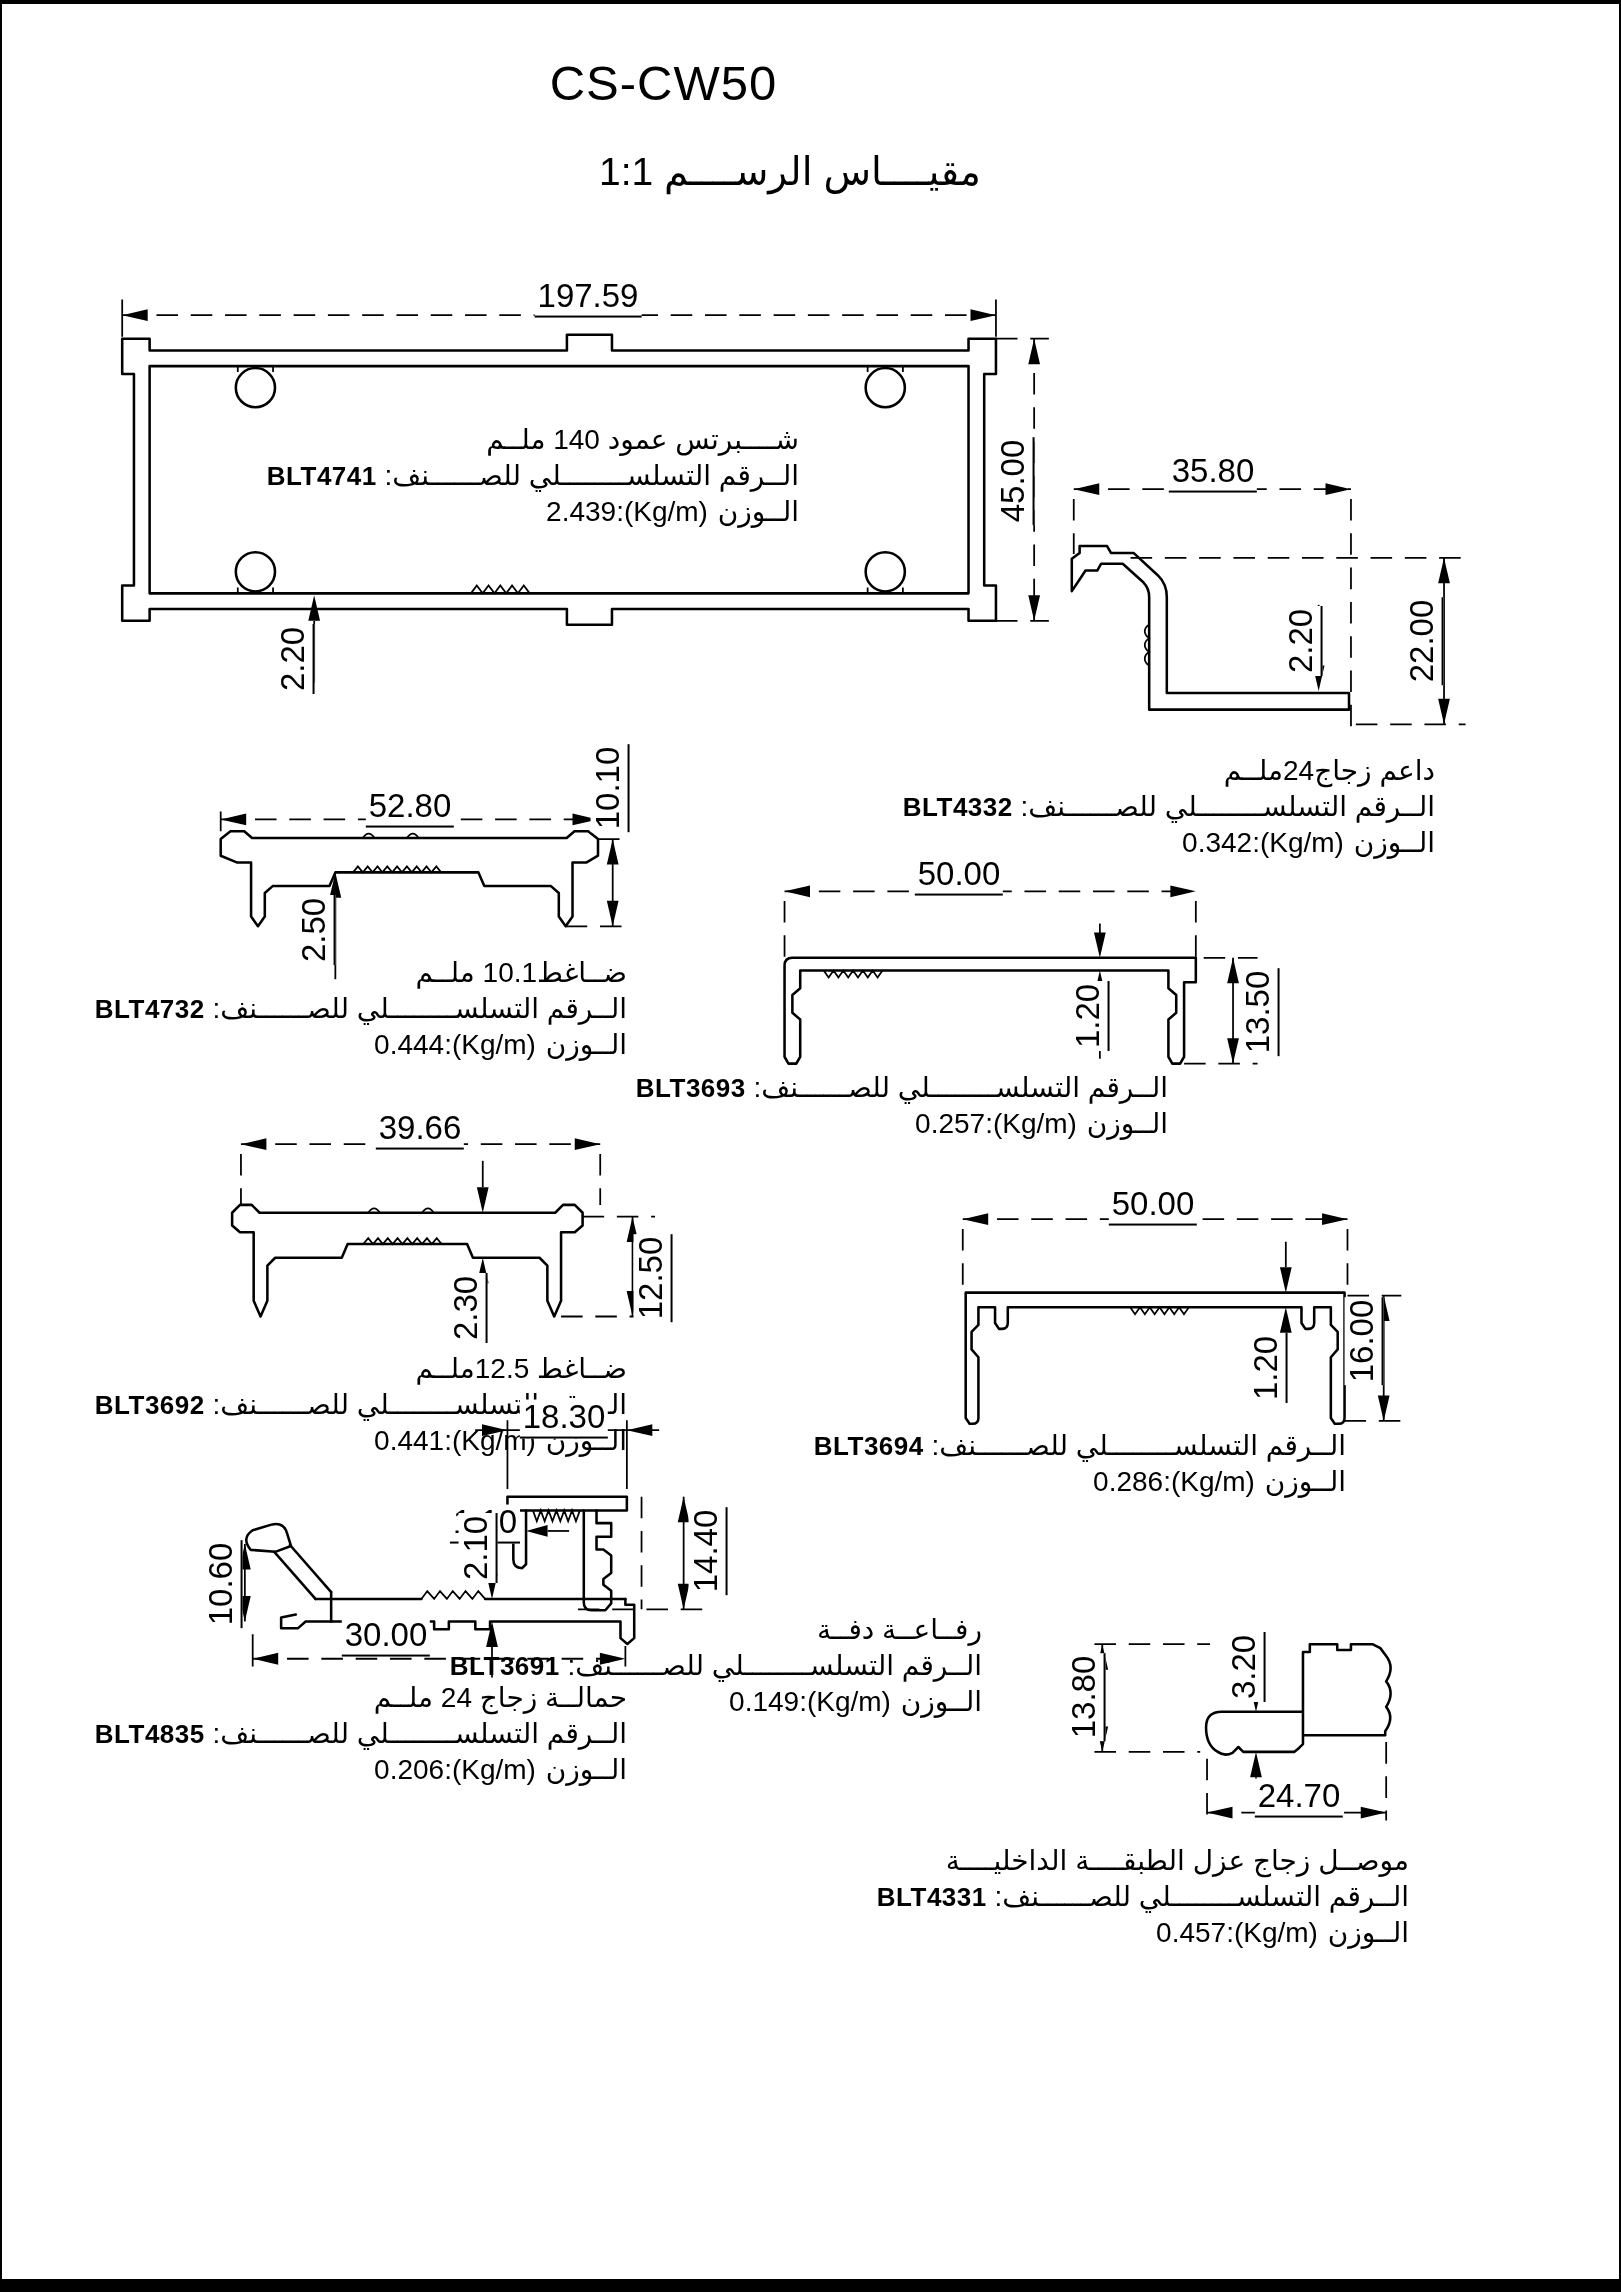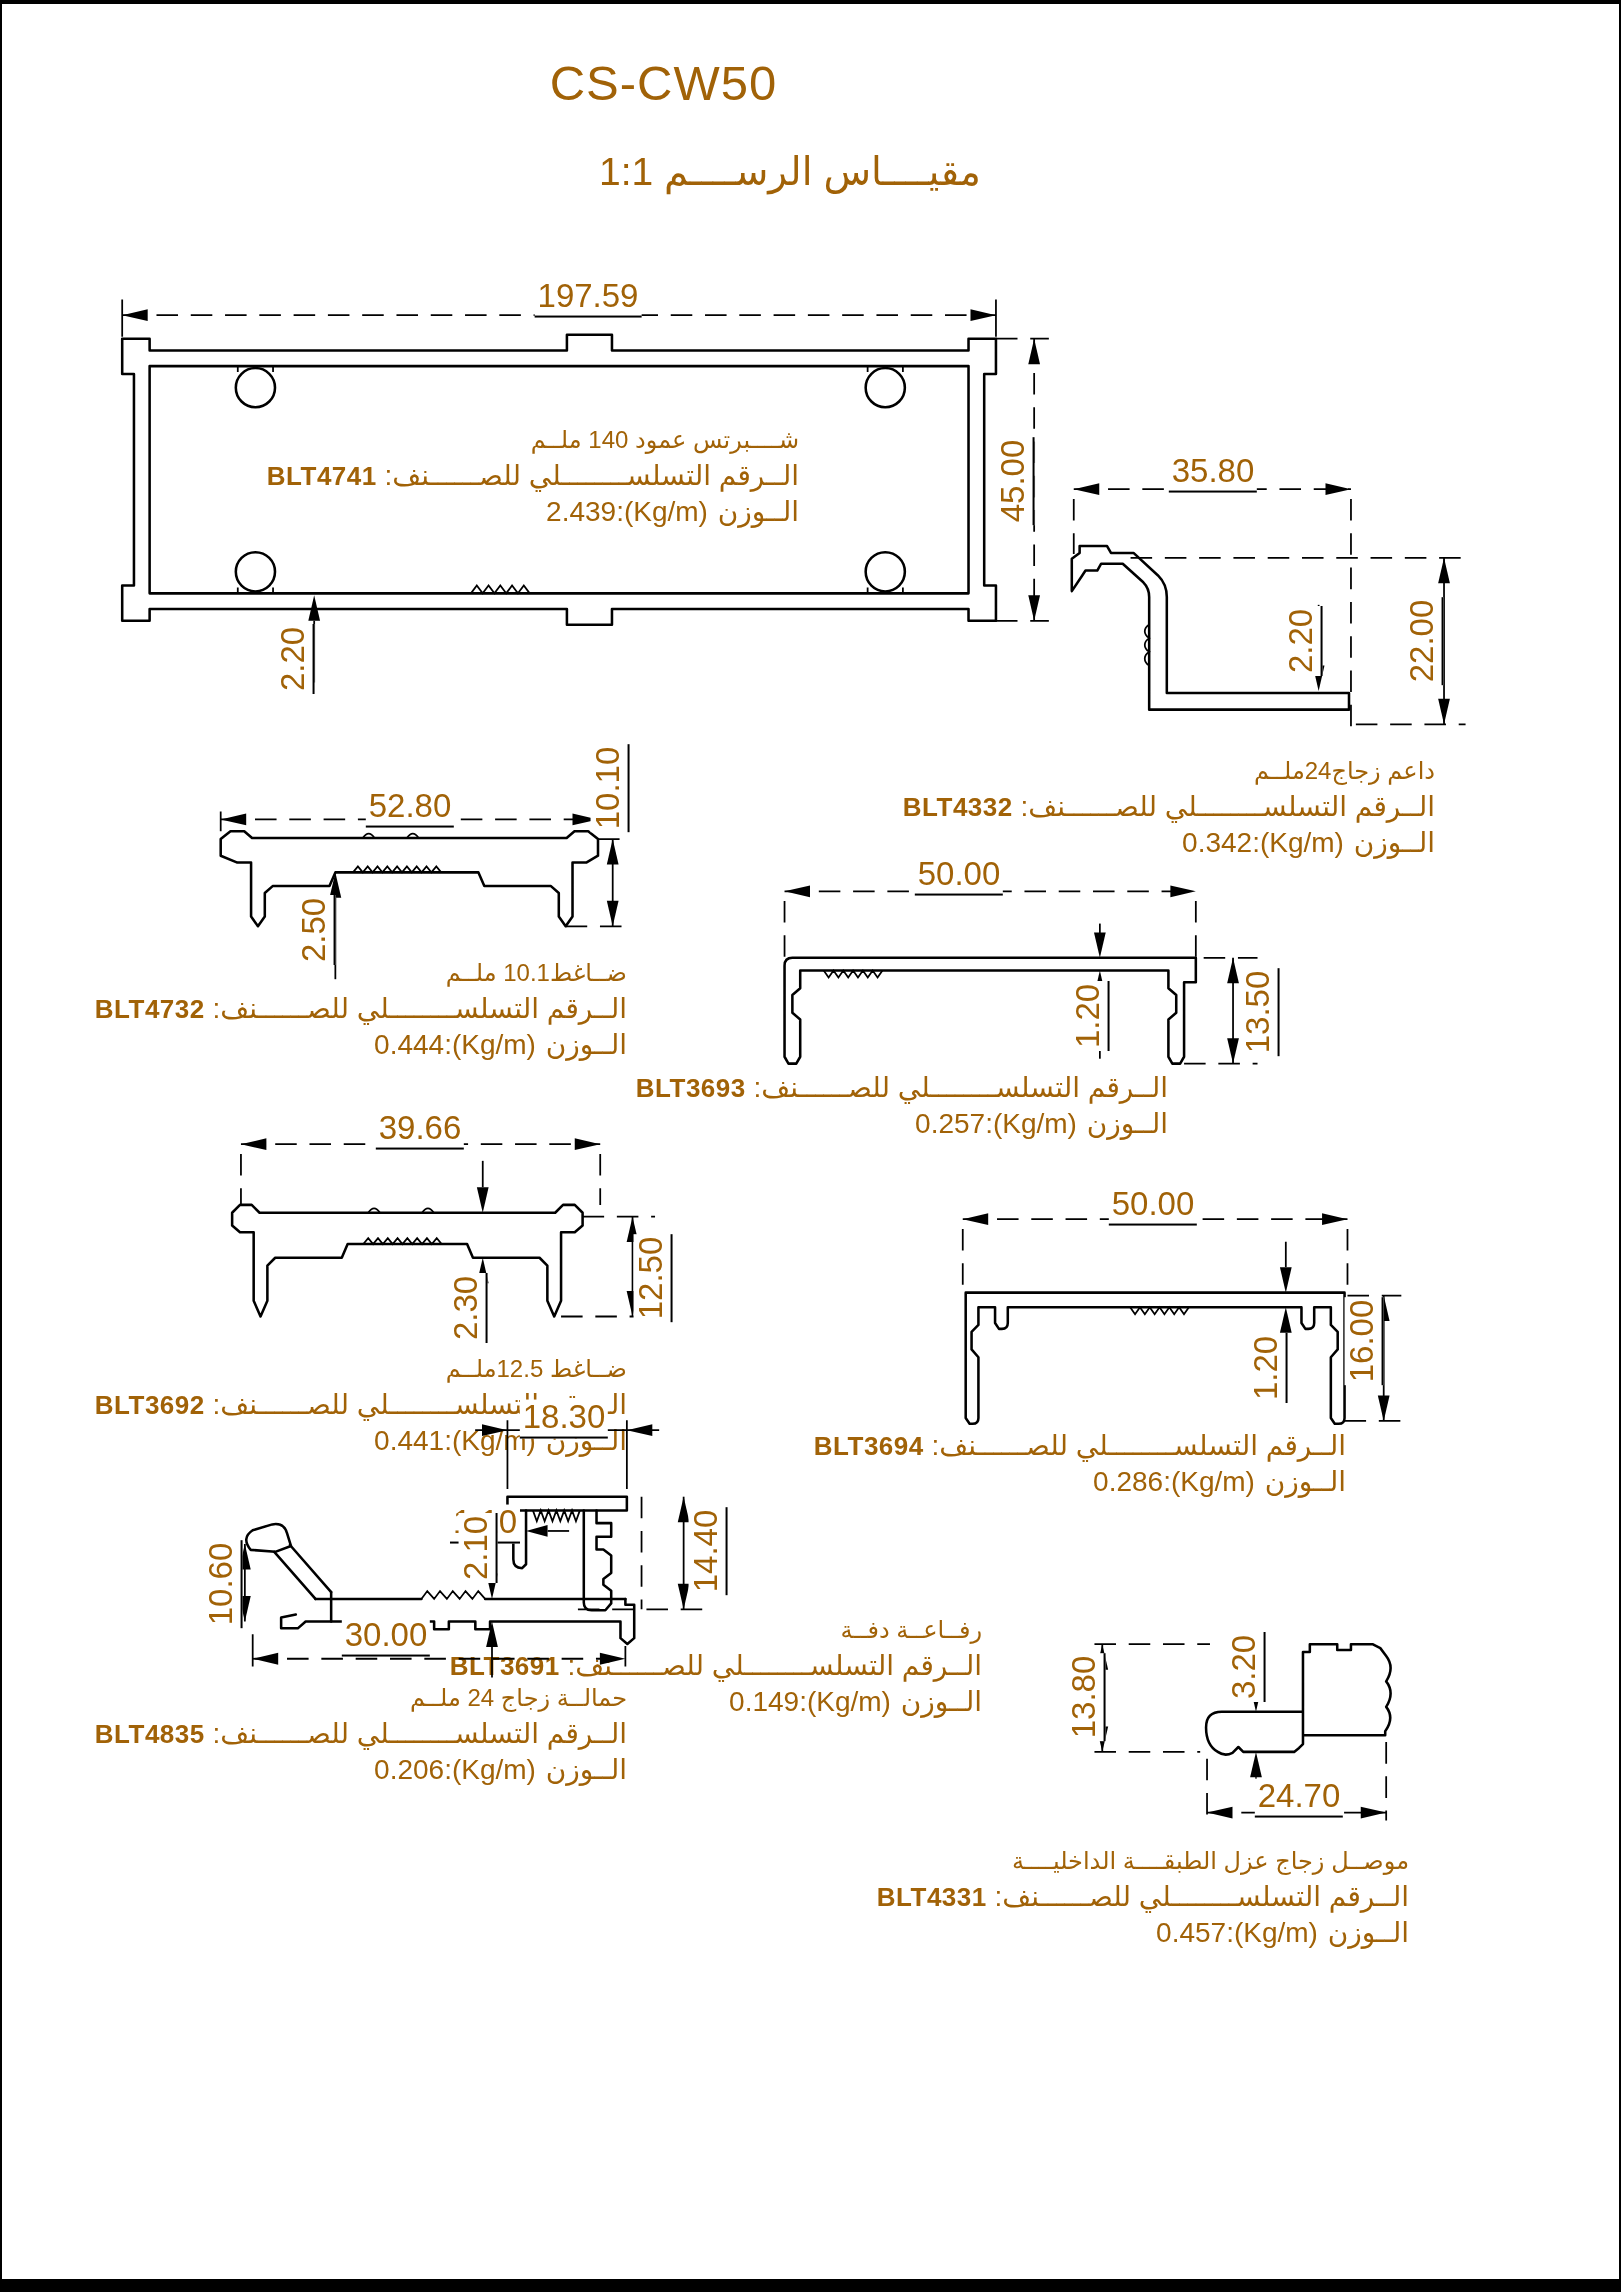--- a/index.html
+++ b/index.html
@@ -1,34 +1,34 @@
 <!DOCTYPE html>
 <html><head>
 <meta charset="utf-8">
 <style>
   html,body{margin:0;padding:0;background:#888;}
   .page{position:relative;width:1621px;height:2293px;background:#fff;overflow:hidden;
         border-top:4.9px solid #000;border-bottom:14.7px solid #000;
-        box-sizing:border-box;font-family:"Liberation Sans","DejaVu Sans",sans-serif;color:#a16207;}
+        box-sizing:border-box;font-family:"Liberation Sans","DejaVu Sans",sans-serif;color:#000000;}
   .page:before{content:"";position:absolute;left:0;top:0;bottom:0;width:2px;background:#000;}
   .page:after{content:"";position:absolute;right:0;top:0;bottom:0;width:2px;background:#000;}
   .title{position:absolute;left:330px;top:51px;width:667px;text-align:center;
          font-size:49px;letter-spacing:1px;}
   .subtitle{position:absolute;left:314px;top:145px;width:667px;
          font-size:39px;direction:rtl;}
   svg{position:absolute;overflow:visible;pointer-events:none;}
   .p{fill:none;stroke:#000;stroke-width:2.6;stroke-linejoin:round;stroke-linecap:round;}
   .s{fill:none;stroke:#000;stroke-width:1.8;}
   .d{fill:none;stroke:#000;stroke-width:1.8;stroke-dasharray:22 13;}
   .ar{fill:#000;stroke:none;}
   .dim{position:absolute;transform:translate(-50%,-50%);font-size:33px;line-height:1;
        border-bottom:2.5px solid #000;padding:0 2.9px 3.9px;white-space:nowrap;background:#fff;}
   .rot{transform:translate(-50%,-50%) rotate(-90deg);}
   .tblock{position:absolute;text-align:right;}
-  .tname{font-size:24px;line-height:36px;direction:rtl;white-space:nowrap;}
+  .tname{font-size:28px;line-height:36px;direction:rtl;white-space:nowrap;}
   .tline{display:flex;justify-content:flex-end;align-items:baseline;
          font-size:28px;line-height:36px;white-space:nowrap;}
   .serial{font-weight:bold;font-size:26px;letter-spacing:0.5px;margin-right:7.8px;}
   .gap{width:9.8px;}
 </style>
 </head>
 <body>
 
 <div class="page">
 

